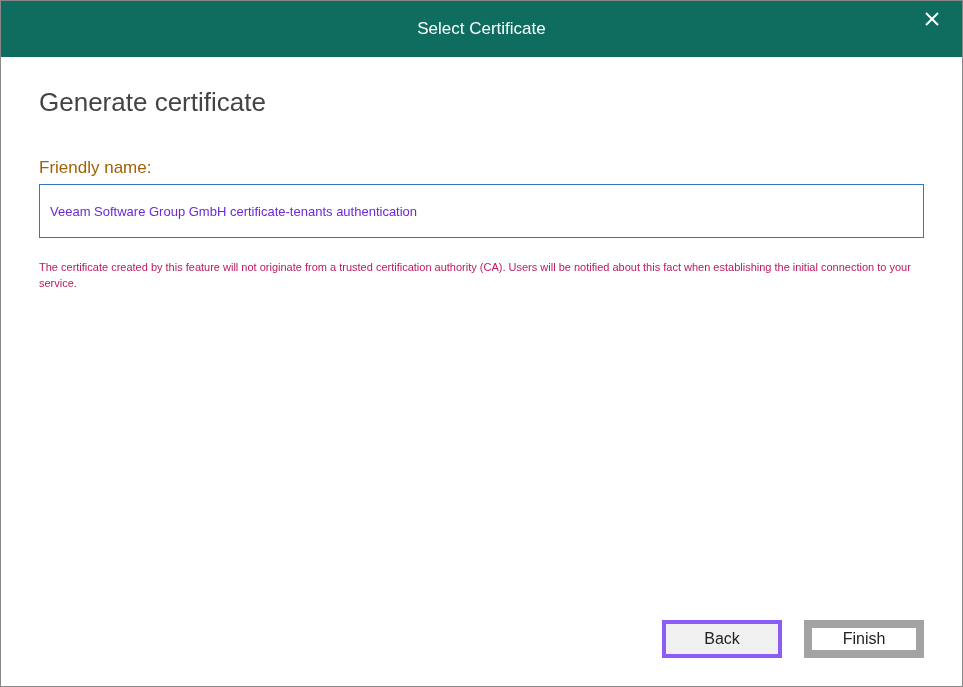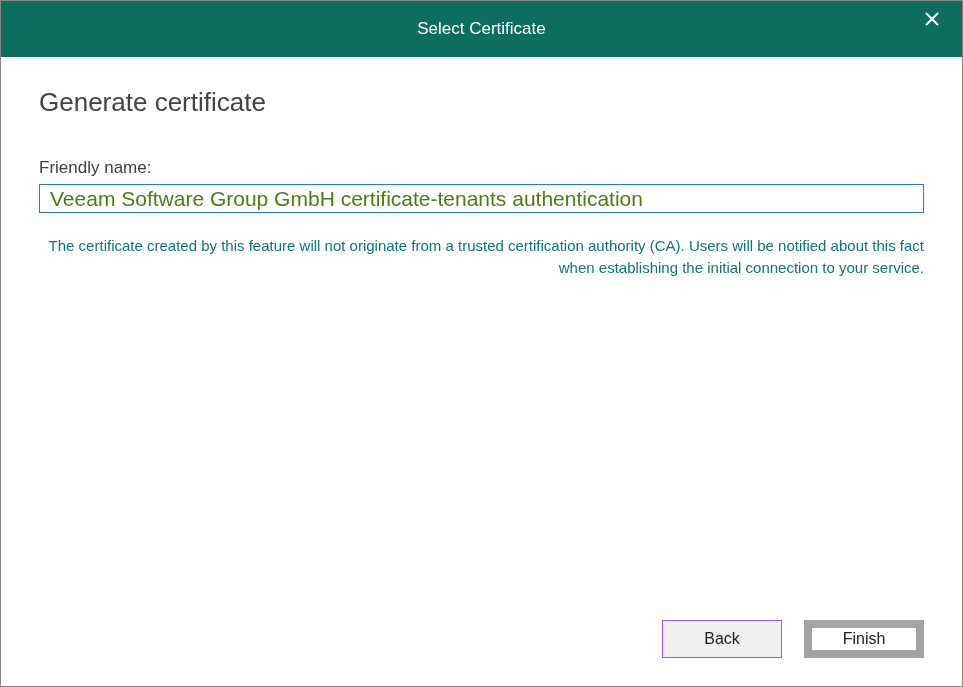--- a/index.html
+++ b/index.html
@@ -60,56 +60,55 @@
       flex-direction: column;
     }
     .heading {
       font-size: 26px;
       color: #444;
       font-weight: 400;
       margin-bottom: 40px;
     }
     .field-label {
       font-size: 17px;
-      color: #404040;
+      color: #a16207;
       margin-bottom: 6px;
     }
     .text-input {
       width: 100%;
-      height: 29px;
+      height: 54px;
       border: 1px solid #2f79c4;
       padding: 4px 10px;
-      font-size: 21px;
+      font-size: 13px;
       font-family: inherit;
-      color: #4d7c0f;
+      color: #6d28d9;
       outline: none;
       background: #ffffff;
     }
     .description {
       margin-top: 22px;
-      font-size: 15px;
-      color: #0f766e;
+      font-size: 11px;
+      color: #be185d;
       line-height: 1.45;
-      text-align: right;
     }
     .button-bar {
       border-top: none;
       padding: 18px 38px 28px 0;
       display: flex;
       justify-content: flex-end;
       gap: 22px;
       flex-shrink: 0;
     }
     .btn {
       min-width: 120px;
       height: 38px;
       font-size: 16px;
       font-family: inherit;
       background: #f0f0f0;
-      border: 1px solid #8b5cf6;
+      border: 4px solid #8b5cf6;
       color: #222;
       cursor: pointer;
       padding: 0 10px;
     }
     .btn-default {
       border: 8px solid #a3a3a3;
       background: #ffffff;
     }
   </style>
 </head>

